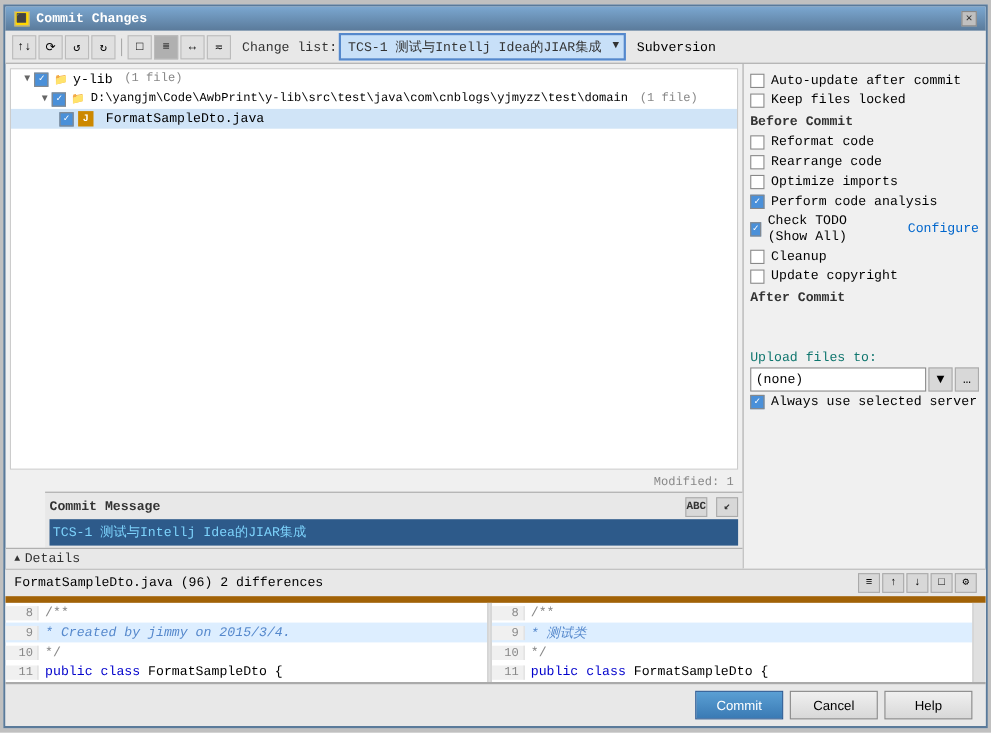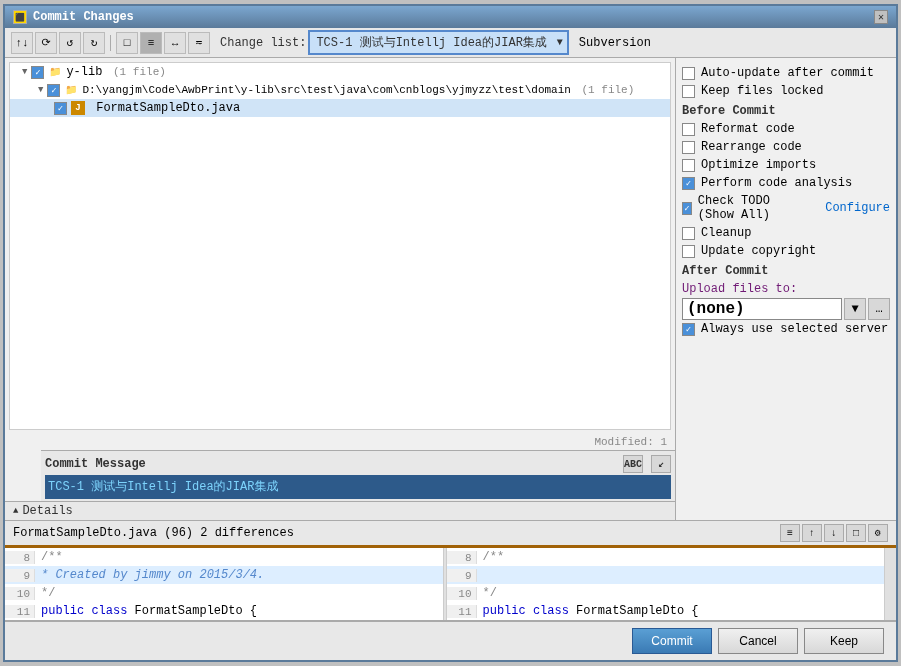--- a/index.html
+++ b/index.html
@@ -253,45 +253,44 @@
     }
     .after-commit-dropdown {
       display: flex;
       align-items: center;
       gap: 2px;
     }
     .after-commit-select {
       background: white;
       border: 1px solid #888;
       padding: 2px 4px;
-      font-size: 16px;
+      font-size: 12px;
       flex: 1;
       height: 22px;
-      font-weight: bold;
     }
     .browse-btn {
       width: 22px;
       height: 22px;
       background: #d8d8d8;
       border: 1px solid #aaa;
       cursor: pointer;
       display: flex;
       align-items: center;
       justify-content: center;
       font-size: 12px;
     }
     .diff-section {
       background: white;
       border-top: 1px solid #aaa;
       display: flex;
       flex-direction: column;
     }
     .diff-header {
       background: #e8e8e8;
-      border-bottom: 3px solid #a16207;
+      border-bottom: 6px solid #a16207;
       padding: 3px 8px;
       display: flex;
       justify-content: space-between;
       align-items: center;
       font-size: 12px;
     }
     .diff-tools {
       display: flex;
       gap: 2px;
     }
@@ -366,21 +365,21 @@
     }
     .footer-btn.primary {
       background: linear-gradient(to bottom, #5a9fd4, #3a7ab4);
       color: white;
       border-color: #2a5a94;
       margin-left: 34px;
     }
     .keyword { color: #0000cc; font-weight: normal; }
     .comment { color: #888; }
     .italic-blue { color: #5588cc; font-style: italic; }
-    .upload-label { font-size: 12px; color: #701a75; padding: 2px 0; }
+    .upload-label { font-size: 12px; color: #0f766e; padding: 2px 0; margin-top: 36px; }
   </style>
 </head>
 <body>
 
 <div class="window">
 
   <div class="title-bar">
     <div class="title-bar-left">
       <div class="title-icon">⬛</div>
       <span>Commit Changes</span>
@@ -550,33 +549,34 @@
 
       <div class="diff-separator"></div>
 
       <div class="diff-right">
         <div class="diff-line">
           <div class="diff-line-num">8</div>
           <div class="diff-line-content"><span class="comment">/**</span></div>
         </div>
         <div class="diff-line highlight-blue">
           <div class="diff-line-num">9</div>
+          <div class="diff-line-content"><span class="italic-blue"> * 测试类</span></div>
         </div>
         <div class="diff-line">
           <div class="diff-line-num">10</div>
           <div class="diff-line-content"><span class="comment"> */</span></div>
         </div>
         <div class="diff-line">
           <div class="diff-line-num">11</div>
           <div class="diff-line-content"><span class="keyword">public class</span> FormatSampleDto {</div>
         </div>
       </div>
 
       <div style="width:12px; background:#e0e0e0; border-left:1px solid #ccc;"></div>
     </div>
   </div>
 
   <div class="footer">
     <button class="footer-btn primary">Commit</button>
     <button class="footer-btn">Cancel</button>
-    <button class="footer-btn">Keep</button>
+    <button class="footer-btn">Help</button>
   </div>
 </div>
 
 </body></html>

